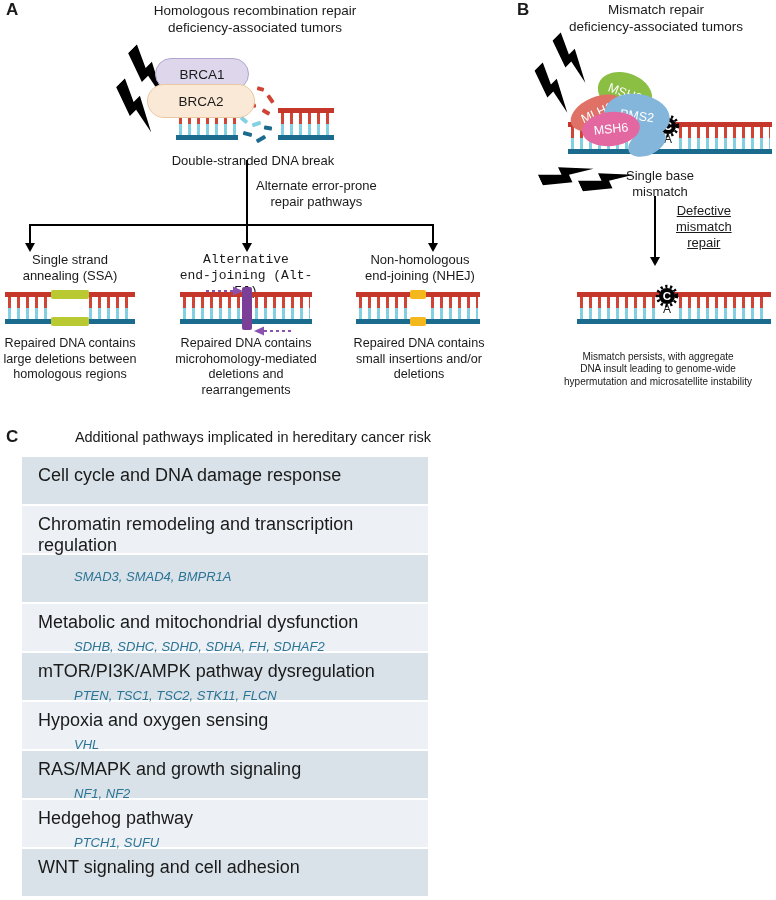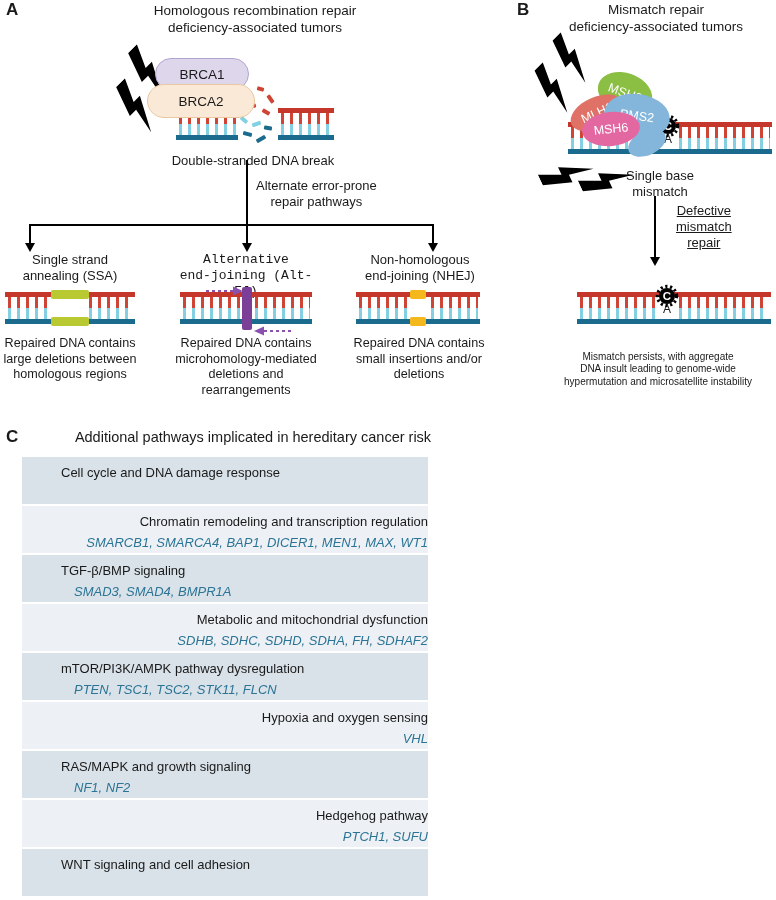--- a/index.html
+++ b/index.html
@@ -31,22 +31,22 @@
   .blob{position:absolute;border-radius:50%;display:flex;align-items:center;
         justify-content:center;color:#fff;font-size:12.5px;}
   .bolt{position:absolute;}
   .burst{position:absolute;z-index:4;}
   .baseA{position:absolute;z-index:3;font-size:12px;width:16px;text-align:center;}
   
   #c-rows{position:absolute;left:22px;top:457px;width:406px;}
   .crow{position:relative;width:406px;height:47px;margin-bottom:2px;
         padding:8px 0 0 16px;box-sizing:border-box;}
   .crow.dark{background:var(--row_dark);}
-  .crow.light{background:var(--row_light);text-align:right;}
-  .crow .pathway{font-size:13px;margin-left:23px;}
+  .crow.light{background:var(--row_light);}
+  .crow .pathway{font-size:18px;}
   .crow .genes{margin:6px 0 0 36px;font-size:13px;font-style:italic;color:var(--gene_text);}
 </style>
 </head>
 <body>
 
 <div id="fig">
 
   <div class="plabel" style="left:6px;top:0px;">A</div>
   <div class="txt center" style="left:100px;top:3px;width:310px;font-size:13.5px;">Homologous recombination repair
 deficiency-associated tumors</div>
@@ -236,21 +236,20 @@
 
   <div id="c-rows">
     <div class="crow dark">
       <div class="pathway">Cell cycle and DNA damage response</div>
     </div>
     <div class="crow light">
       <div class="pathway">Chromatin remodeling and transcription regulation</div>
       <div class="genes">SMARCB1, SMARCA4, BAP1, DICER1, MEN1, MAX, WT1</div>
     </div>
     <div class="crow dark">
-      <div class="pathway">TGF-β/BMP signaling</div>
       <div class="genes">SMAD3, SMAD4, BMPR1A</div>
     </div>
     <div class="crow light">
       <div class="pathway">Metabolic and mitochondrial dysfunction</div>
       <div class="genes">SDHB, SDHC, SDHD, SDHA, FH, SDHAF2</div>
     </div>
     <div class="crow dark">
       <div class="pathway">mTOR/PI3K/AMPK pathway dysregulation</div>
       <div class="genes">PTEN, TSC1, TSC2, STK11, FLCN</div>
     </div>

